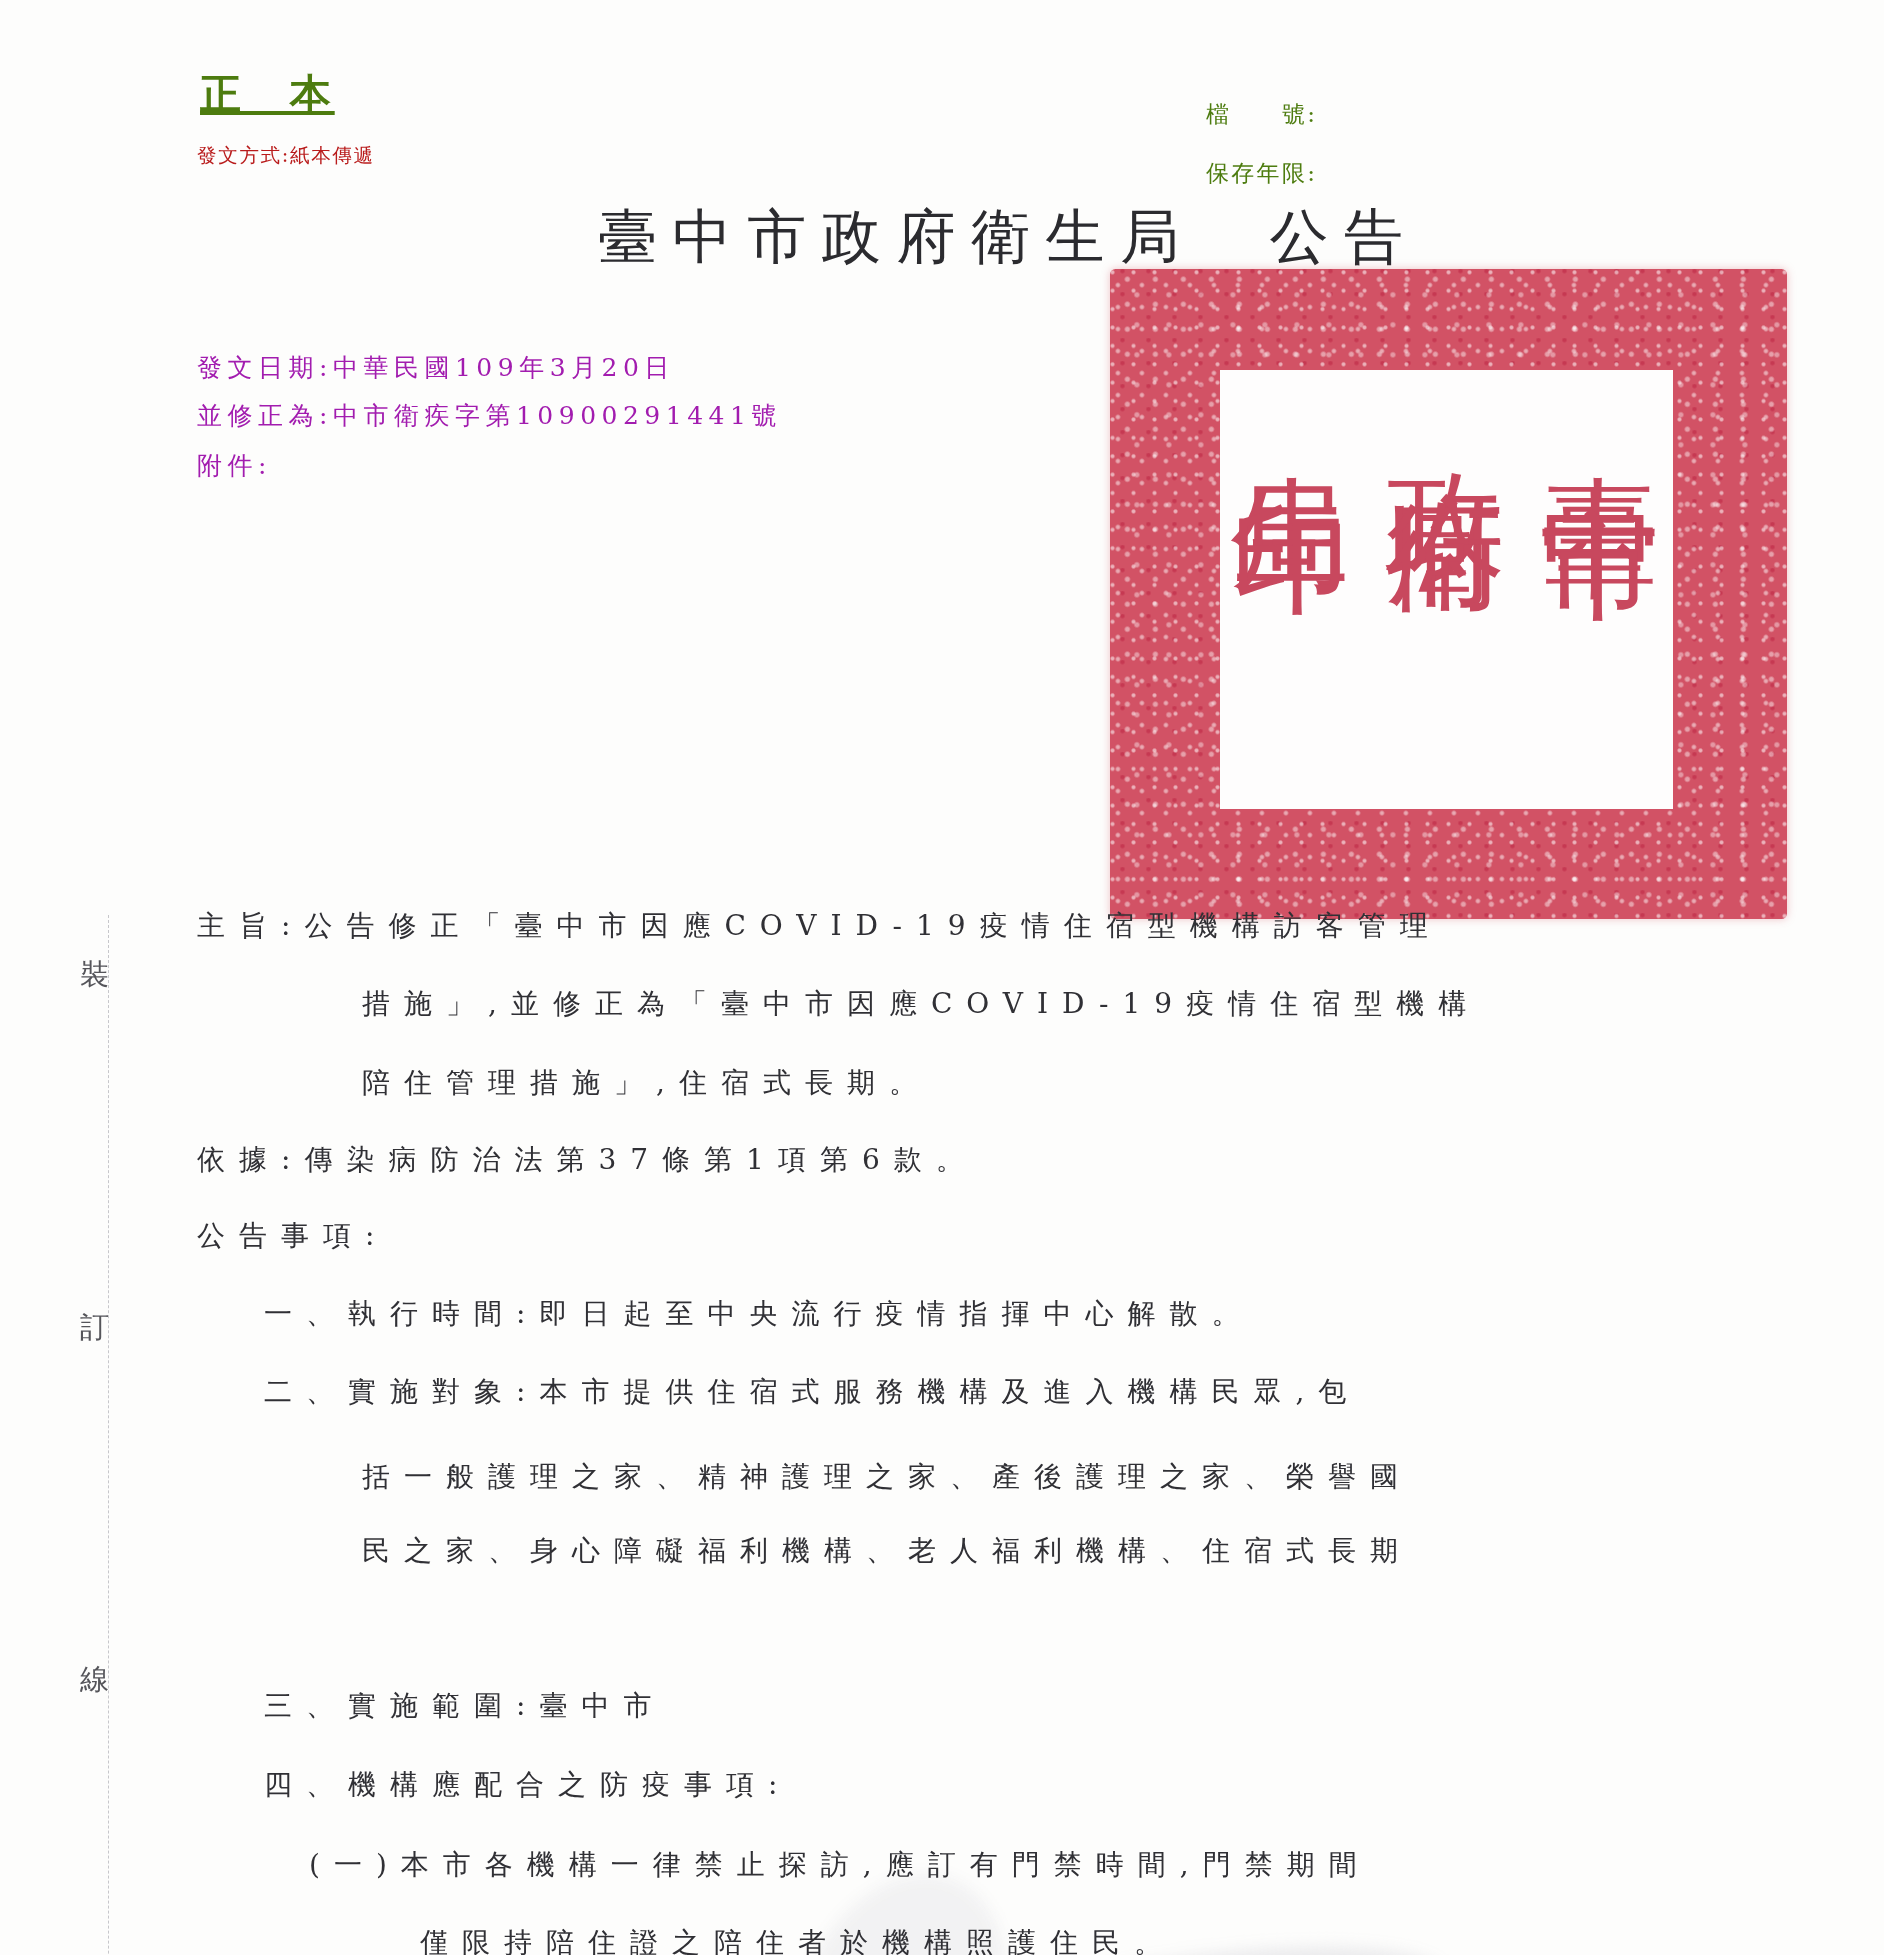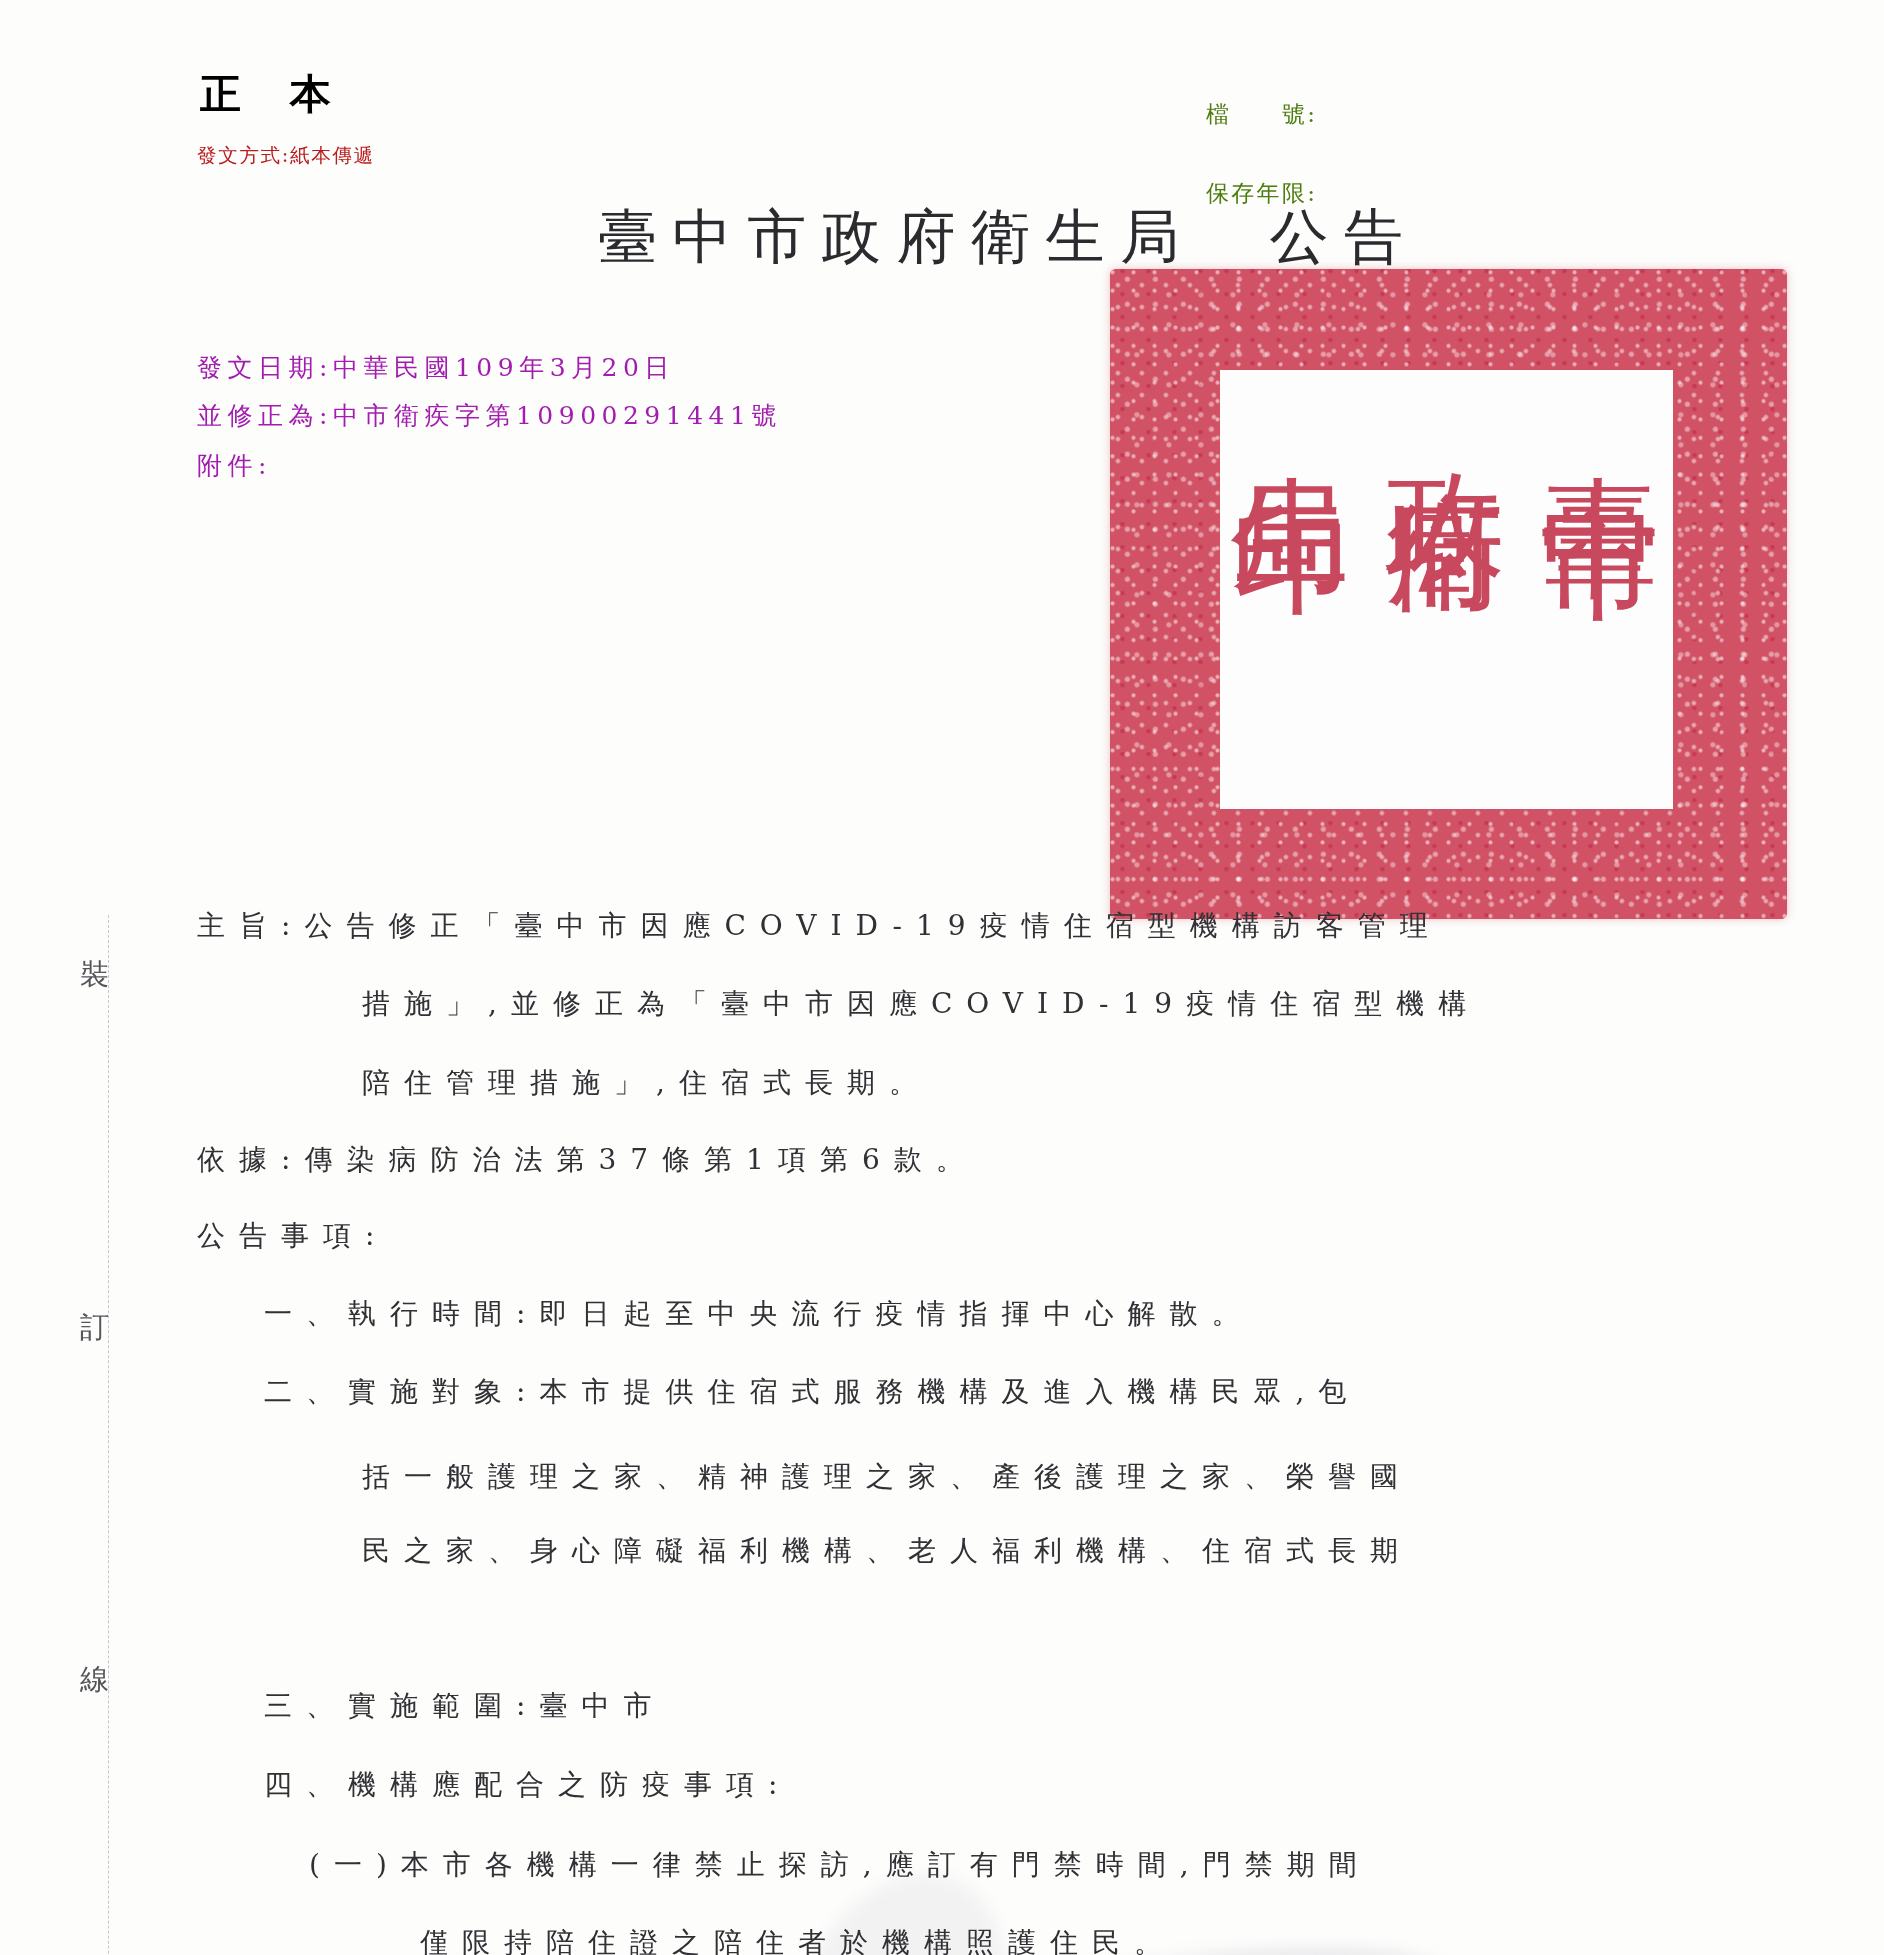--- a/index.html
+++ b/index.html
@@ -7,21 +7,21 @@
     position:relative;
     width:1884px;height:2687px;
     background:#fdfdfc;
     overflow:hidden;
     font-family:"DejaVu Serif","Liberation Serif",serif;
     color:#2f2f33;
   }
   .txt{position:absolute;white-space:nowrap;line-height:1.1;}
 
   
-  .copy-type{font-size:41px;font-weight:600;letter-spacing:3.9px;color:#000000;}
+  .copy-type{font-size:41px;font-weight:600;letter-spacing:3.9px;color:#4d7c0f;text-decoration:underline;}
   .delivery{font-size:19.6px;letter-spacing:1.6px;color:#b91c1c;}
   .file-label{font-size:23px;letter-spacing:2.3px;color:#4d7c0f;}
   .doc-title{font-size:59px;letter-spacing:15.6px;color:#2b2b2f;}
   .meta-line{font-size:25px;letter-spacing:5.5px;color:#a21caf;}
 
   
   .body-line{font-size:28px;letter-spacing:14px;color:#303035;}
 
   
   .binding-line{
@@ -77,21 +77,21 @@
     <div class="seal-inner">
       <div class="seal-col">臺中市</div>
       <div class="seal-col">政府衛</div>
       <div class="seal-col">生局印</div>
     </div>
   </div>
 
   <div class="txt copy-type" style="left:200px;top:72px;">正　本</div>
   <div class="txt delivery" style="left:197px;top:145px;">發文方式:紙本傳遞</div>
   <div class="txt file-label" style="left:1206px;top:102px;">檔　　號:</div>
-  <div class="txt file-label" style="left:1206px;top:161px;margin-top:20px;">保存年限:</div>
+  <div class="txt file-label" style="left:1206px;top:161px;">保存年限:</div>
   <div class="txt doc-title" style="left:598px;top:205px;">臺中市政府衛生局　公告</div>
 
   <div class="txt meta-line" style="left:197px;top:354px;">發文日期:中華民國109年3月20日</div>
   <div class="txt meta-line" style="left:197px;top:402px;">並修正為:中市衛疾字第10900291441號</div>
   <div class="txt meta-line" style="left:197px;top:452px;">附件:</div>
 
   <div class="binding-line"></div>
   <div class="txt binding-char" style="top:959px;">裝</div>
   <div class="txt binding-char" style="top:1312px;">訂</div>
   <div class="txt binding-char" style="top:1664px;">線</div>

